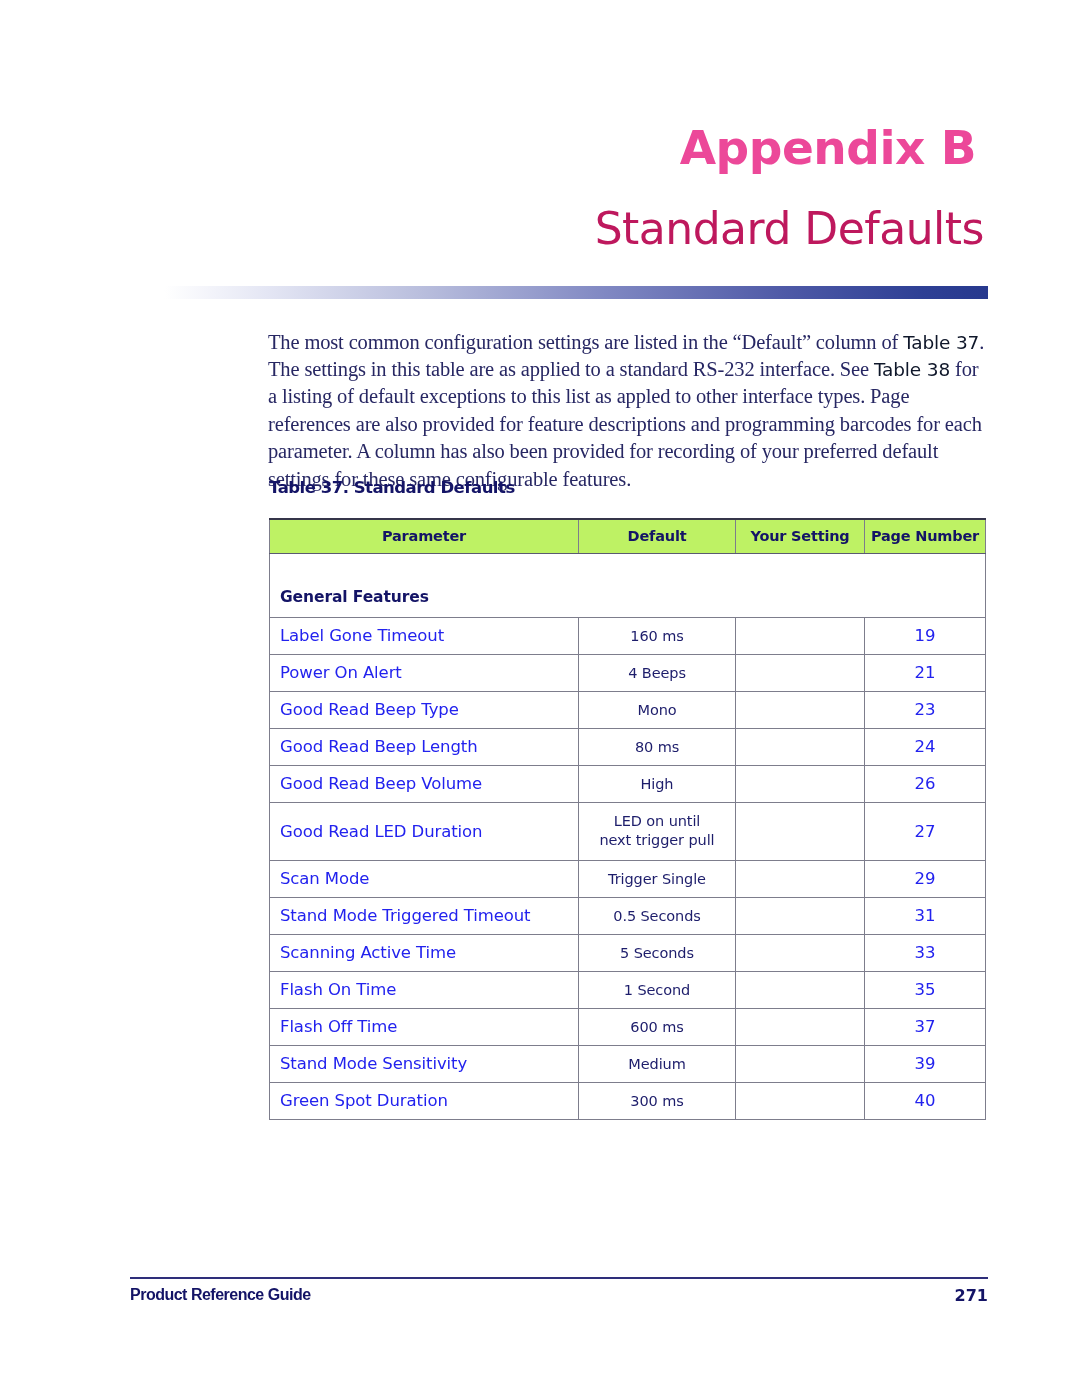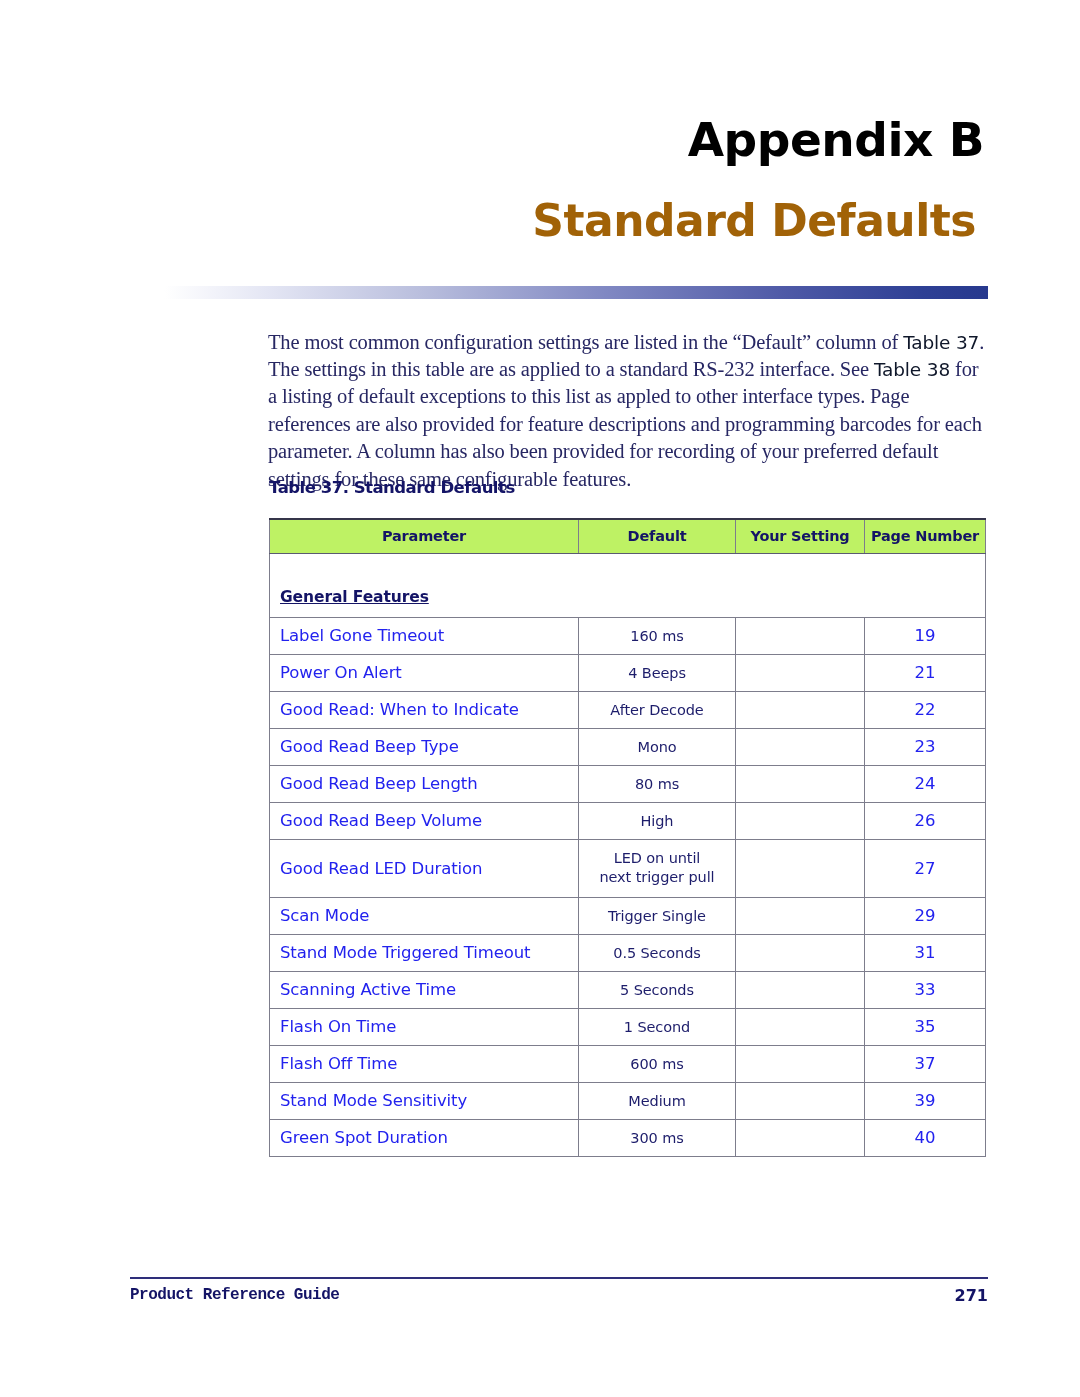--- a/index.html
+++ b/index.html
@@ -32,32 +32,32 @@
     top: 108px;
     width: 988px;
     text-align: right;
   }
   .appendix-label {
     font-family: "DejaVu Sans", "Liberation Sans", sans-serif;
     font-weight: bold;
     font-size: 47px;
     line-height: 56px;
     letter-spacing: -0.5px;
-    color: #000000;
-    margin: 4px;
+    color: #ec4899;
+    margin: 12px;
     padding-right: 0px;
   }
   .appendix-name {
     font-family: "DejaVu Sans", "Liberation Sans", sans-serif;
-    font-weight: bold;
+    font-weight: normal;
     font-size: 44px;
     line-height: 54px;
     letter-spacing: -0.5px;
-    color: #a16207;
-    margin: 12px;
+    color: #be185d;
+    margin: 4px;
     padding-top: 14px;
   }
 
   
   .title-rule {
     position: absolute;
     left: 130px;
     top: 286px;
     width: 858px;
     height: 13px;
@@ -137,21 +137,20 @@
     border-left: 1px solid #7d7d8c;
     border-right: 1px solid #7d7d8c;
     border-top: 1px solid #5a5a70;
     border-bottom: 1px solid #7d7d8c;
   }
   .section-row .section-label {
     font-weight: bold;
     font-size: 15.5px;
     color: #141466;
     letter-spacing: -0.1px;
-    text-decoration: underline;
   }
 
   .data-row td { height: 37px; }
   .data-row td.cell-param {
     padding-left: 10px;
     text-align: left;
   }
   .data-row td.cell-default,
   .data-row td.cell-page {
     text-align: center;
@@ -182,21 +181,21 @@
     left: 130px;
     top: 1277px;
     width: 858px;
     height: 2px;
     background: #2e2e7a;
   }
   .footer-left {
     position: absolute;
     left: 130px;
     top: 1286px;
-    font-family: Liberation Mono, monospace;
+    font-family: Liberation Sans, sans-serif;
     font-weight: bold;
     font-size: 16px;
     letter-spacing: -0.5px;
     color: #141466;
   }
   .footer-right {
     position: absolute;
     left: 0;
     top: 1286px;
     width: 988px;
@@ -250,26 +249,20 @@
           <td class="cell-setting"></td>
           <td class="cell-page"><span class="page-link">19</span></td>
         </tr>
         <tr class="data-row">
           <td class="cell-param"><span class="param-link">Power On Alert</span></td>
           <td class="cell-default"><span class="default-val">4 Beeps</span></td>
           <td class="cell-setting"></td>
           <td class="cell-page"><span class="page-link">21</span></td>
         </tr>
         <tr class="data-row">
-          <td class="cell-param"><span class="param-link">Good Read: When to Indicate</span></td>
-          <td class="cell-default"><span class="default-val">After Decode</span></td>
-          <td class="cell-setting"></td>
-          <td class="cell-page"><span class="page-link">22</span></td>
-        </tr>
-        <tr class="data-row">
           <td class="cell-param"><span class="param-link">Good Read Beep Type</span></td>
           <td class="cell-default"><span class="default-val">Mono</span></td>
           <td class="cell-setting"></td>
           <td class="cell-page"><span class="page-link">23</span></td>
         </tr>
         <tr class="data-row">
           <td class="cell-param"><span class="param-link">Good Read Beep Length</span></td>
           <td class="cell-default"><span class="default-val">80 ms</span></td>
           <td class="cell-setting"></td>
           <td class="cell-page"><span class="page-link">24</span></td>

